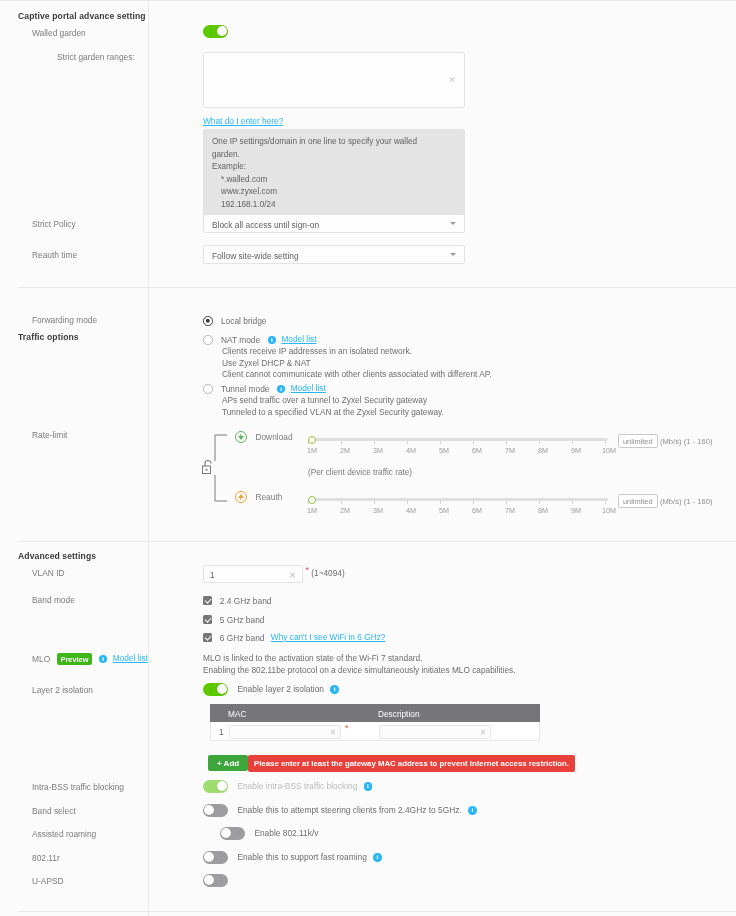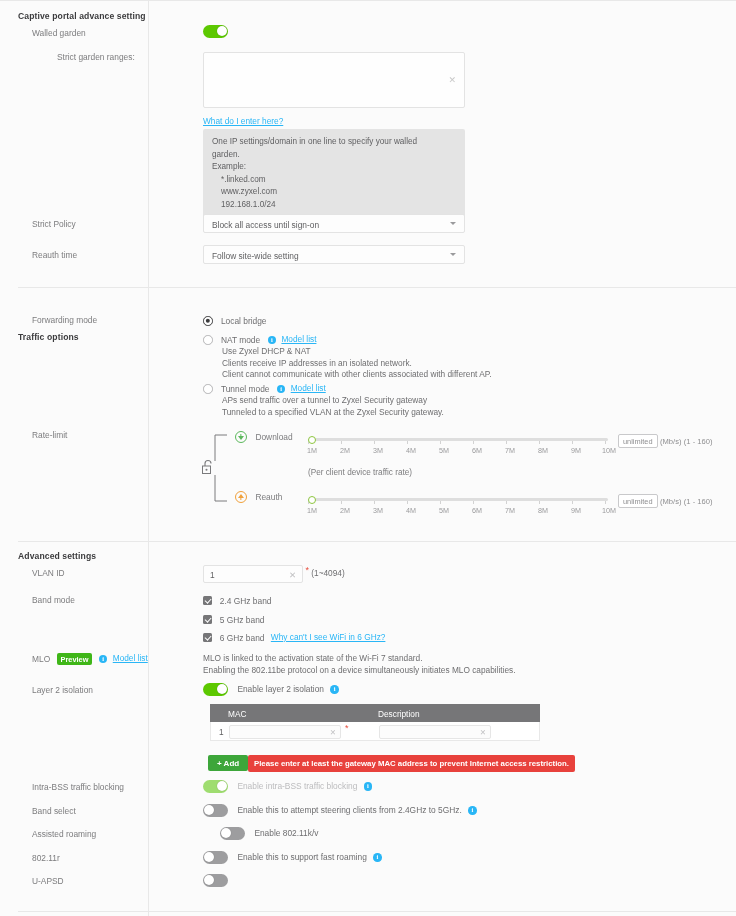--- a/index.html
+++ b/index.html
@@ -148,21 +148,21 @@
     <div class="lbl" style="left:57px; top:52px;">Strict garden ranges:</div>
     <div class="ta" style="position:absolute;left:203px;top:52px;">
       <span class="clr">✕</span>
     </div>
     <a class="lnk" style="position:absolute;left:203px;top:116px;">What do I enter here?</a>
 
     <div class="helpbox" style="position:absolute;left:203px;top:129px;">
       <div>One IP settings/domain in one line to specify your walled</div>
       <div>garden.</div>
       <div>Example:</div>
-      <div class="ind">*.linked.com</div>
+      <div class="ind">*.walled.com</div>
       <div class="ind">www.zyxel.com</div>
       <div class="ind">192.168.1.0/24</div>
     </div>
 
     <div class="lbl" style="left:32px; top:219px;">Strict Policy</div>
     <div class="sel" style="position:absolute;left:203px;top:214px;">
       <span>Block all access until sign-on</span>
       <span class="car"></span>
     </div>
 
@@ -185,22 +185,22 @@
       <span class="rad-lbl">Local bridge</span>
     </div>
 
     <div style="position:absolute;left:203px;top:334px;">
       <span class="rad"></span>
       <span class="rad-lbl">NAT mode</span>
       <span class="info" style="margin-left:5px;">i</span>
       <a class="lnk" style="margin-left:3px;">Model list</a>
     </div>
     <div class="rad-desc" style="position:absolute;left:222px;top:346px;">
+      <div>Clients receive IP addresses in an isolated network.</div>
       <div>Use Zyxel DHCP &amp; NAT</div>
-      <div>Clients receive IP addresses in an isolated network.</div>
       <div>Client cannot communicate with other clients associated with different AP.</div>
     </div>
 
     <div style="position:absolute;left:203px;top:383px;">
       <span class="rad"></span>
       <span class="rad-lbl">Tunnel mode</span>
       <span class="info" style="margin-left:5px;">i</span>
       <a class="lnk" style="margin-left:3px;">Model list</a>
     </div>
     <div class="rad-desc" style="position:absolute;left:222px;top:395px;">

